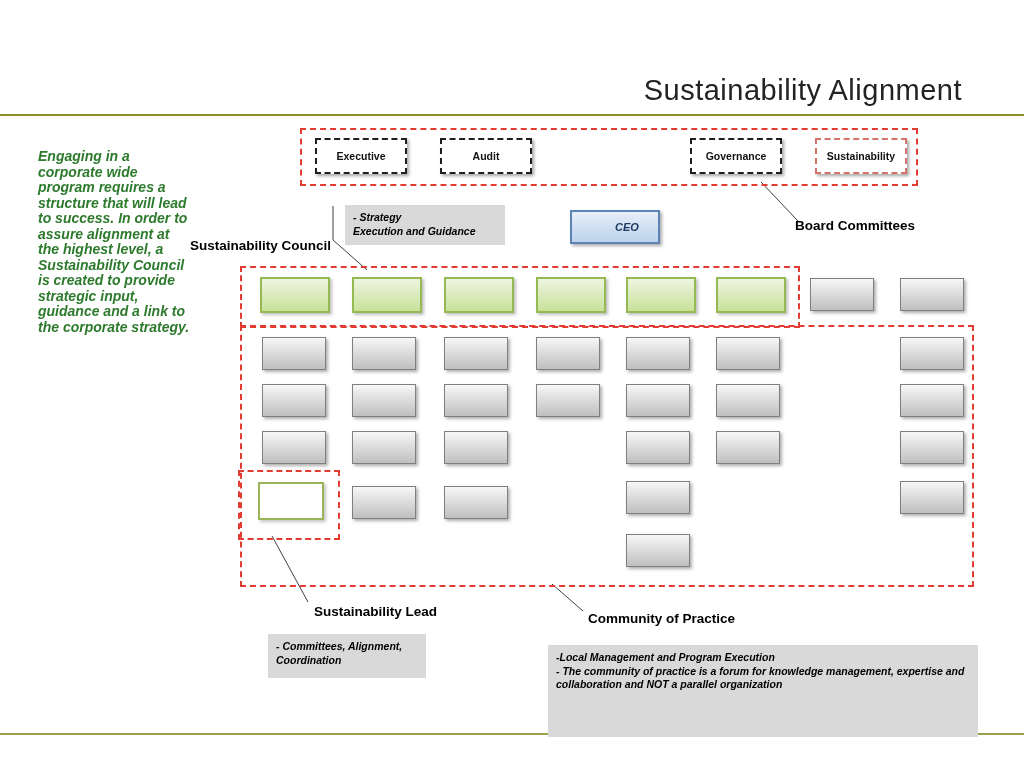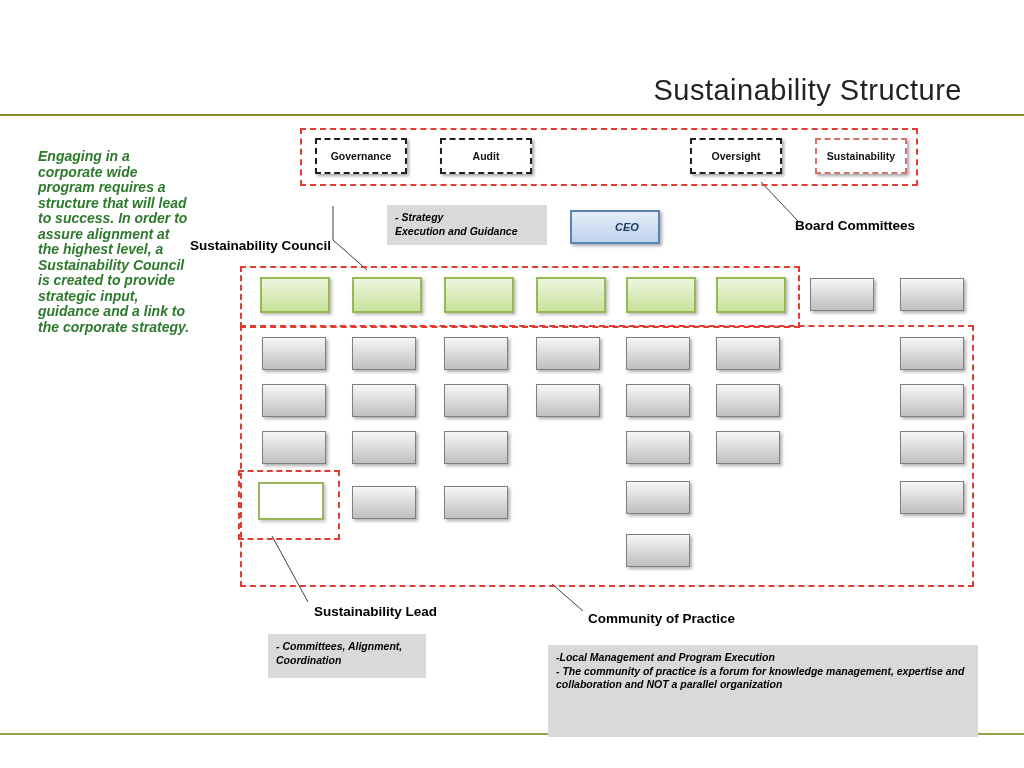--- a/index.html
+++ b/index.html
@@ -20,21 +20,21 @@
   .committee.highlight{border-color:#d4736c;}
   .intro{position:absolute;left:38px;top:149px;width:154px;font-size:14px;line-height:15.5px;
          font-weight:bold;font-style:italic;color:#2d7a2d;}
   .label{position:absolute;font-size:13.5px;font-weight:bold;color:#000;white-space:nowrap;}
   .label-council{left:190px;top:215px;margin-top:23px;}
   .label-board{left:795px;top:218px;}
   .label-lead{left:314px;top:604px;}
   .label-community{left:588px;top:611px;}
   .note{position:absolute;background:#d9d9d9;font-size:10.5px;font-weight:bold;font-style:italic;
         color:#000;padding:6px 8px;line-height:13.5px;box-sizing:border-box;}
-  .note-strategy{left:345px;top:205px;width:160px;height:40px;margin-left:42px;}
+  .note-strategy{left:345px;top:205px;width:160px;height:40px;}
   .note-lead{left:268px;top:634px;width:158px;height:44px;}
   .note-community{left:548px;top:645px;width:430px;height:92px;}
   .ceo{position:absolute;left:570px;top:210px;width:62px;height:30px;
        background:linear-gradient(#e7eef8,#bcd2ec);border:2px solid #5b83b5;
        box-shadow:2px 2px 3px rgba(90,90,90,.5);display:flex;align-items:center;justify-content:center;
        font-size:11px;font-weight:bold;font-style:italic;color:#1f3b63;padding-left:24px;}
   .box{position:absolute;box-sizing:border-box;}
   .green-box{width:70px;height:36px;background:linear-gradient(#eef5e0,#c8e19a);
              border:2px solid #95b953;box-shadow:2px 2px 3px rgba(110,110,110,.45);}
   .gray-box{width:64px;height:33px;background:linear-gradient(#f7f7f7,#bfbfbf);
@@ -44,40 +44,40 @@
   svg.connectors{position:absolute;left:0;top:0;pointer-events:none;}
 </style>
 </head>
 <body>
 
 <div class="slide">
 
   <div class="rule top"></div>
   <div class="rule bottom"></div>
 
-  <div class="title">Sustainability Structure</div>
+  <div class="title">Sustainability Alignment</div>
 
   <div class="intro">Engaging in a corporate wide program requires a structure that will lead to success.  In order to assure alignment at the highest level, a Sustainability Council is created to provide strategic input, guidance and a link to the corporate strategy.</div>
 
   <svg class="connectors" width="1024" height="768">
     <polyline points="333,206 333,240 367,270" fill="none" stroke="#404040" stroke-width="1"></polyline>
     <line x1="798" y1="221" x2="761" y2="182" stroke="#404040" stroke-width="1"></line>
     <line x1="272" y1="536" x2="308" y2="602" stroke="#404040" stroke-width="1"></line>
     <line x1="583" y1="611" x2="552" y2="584" stroke="#404040" stroke-width="1"></line>
   </svg>
 
   <div class="dashed-container committees-wrap"></div>
   <div class="committee" style="left:315px">
-    <span>Governance</span>
+    <span>Executive</span>
   </div>
   <div class="committee" style="left:440px">
     <span>Audit</span>
   </div>
   <div class="committee" style="left:690px">
-    <span>Oversight</span>
+    <span>Governance</span>
   </div>
   <div class="committee highlight" style="left:815px">
     <span>Sustainability</span>
   </div>
 
   <div class="label label-council">Sustainability Council</div>
   <div class="label label-board">Board Committees</div>
   <div class="label label-lead">Sustainability Lead</div>
   <div class="label label-community">Community of Practice</div>
 

